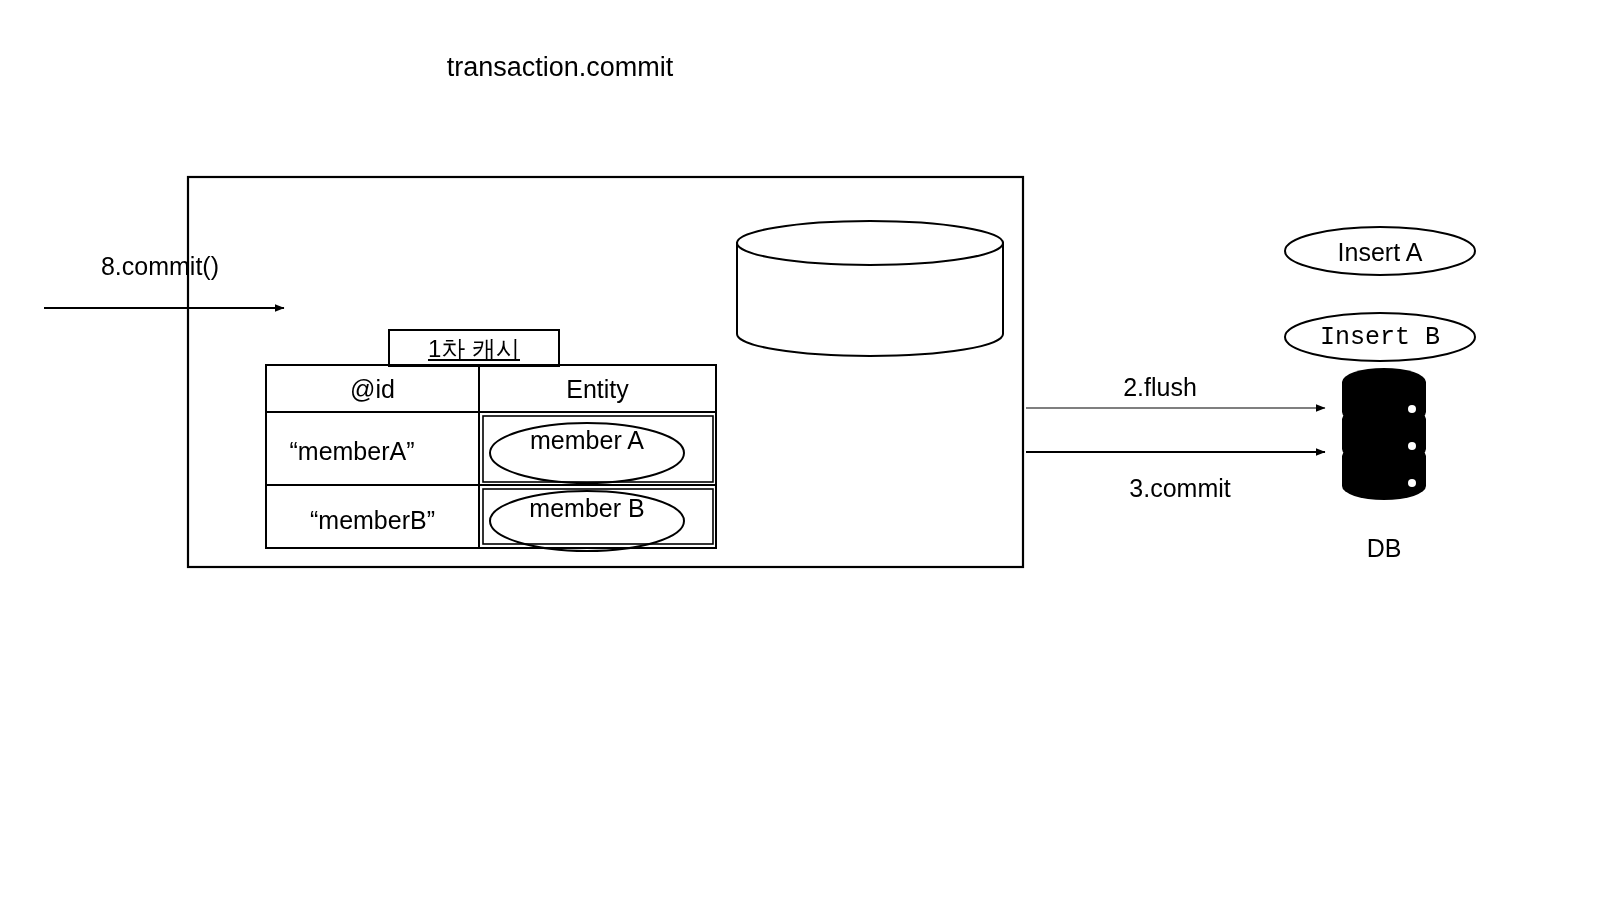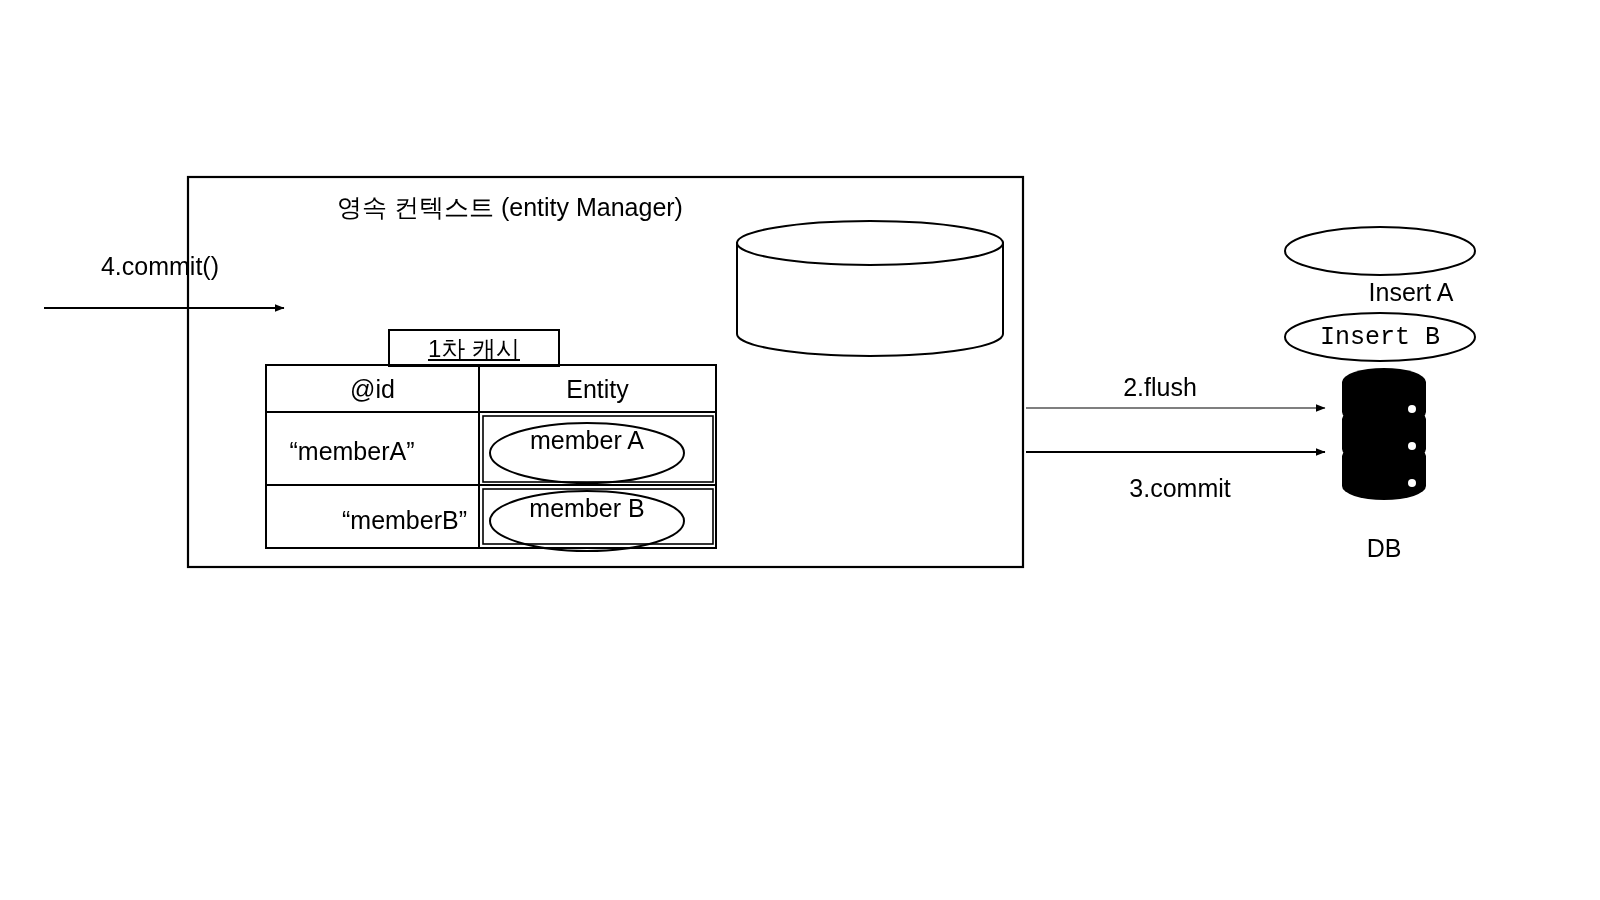--- a/index.html
+++ b/index.html
@@ -98,38 +98,38 @@
 
       <path d="M1342,456 L1342,486 A42,14 0 0 0 1426,486 L1426,456 Z" fill="#000000"></path>
       <ellipse cx="1384" cy="456" rx="42" ry="14" fill="#000000"></ellipse>
 
       <circle cx="1412" cy="409" r="4" fill="#ffffff"></circle>
       <circle cx="1412" cy="446" r="4" fill="#ffffff"></circle>
       <circle cx="1412" cy="483" r="4" fill="#ffffff"></circle>
     </g>
   </svg>
 
+  <div class="lbl ctr" style="left:280px; top:52px; width:560px; font-size:27px;">transaction.commit</div>
 
-  <div class="lbl ctr" style="left:250px; top:193px; width:520px; font-size:25px;">영속 컨텍스트 (entity Manager)</div>
 
-  <div class="lbl ctr" style="left:70px; top:252px; width:180px; font-size:25px;">4.commit()</div>
+  <div class="lbl ctr" style="left:70px; top:252px; width:180px; font-size:25px;">8.commit()</div>
 
   <div class="lbl ctr" style="left:389px; top:335px; width:170px; font-size:24px;text-decoration:underline;">1차 캐시</div>
 
   <div class="lbl ctr" style="left:479px; top:375px; width:237px; font-size:25px;">Entity</div>
   <div class="lbl ctr" style="left:266px; top:375px; width:213px; font-size:25px;">@id</div>
 
   <div class="lbl ctr" style="left:266px; top:437px; width:172px; font-size:25px;">“memberA”</div>
-  <div class="lbl ctr" style="left:266px; top:506px; width:213px; font-size:25px;padding-left:32px;">“memberB”</div>
+  <div class="lbl ctr" style="left:266px; top:506px; width:213px; font-size:25px;">“memberB”</div>
 
   <div class="lbl ctr" style="left:512px; top:426px; width:150px; font-size:25px; white-space:normal;">member A</div>
   <div class="lbl ctr" style="left:512px; top:494px; width:150px; font-size:25px; white-space:normal;">member B</div>
 
 
-  <div class="lbl ctr" style="left:1316px; top:238px; width:190px; font-size:25px;margin-top:40px;">Insert A</div>
+  <div class="lbl ctr" style="left:1285px; top:238px; width:190px; font-size:25px;">Insert A</div>
   <div class="lbl ctr" style="left:1285px; top:324px; width:190px; font-size:25px;font-family:Liberation Mono, monospace;">Insert B</div>
 
   <div class="lbl ctr" style="left:1085px; top:373px; width:150px; font-size:25px;">2.flush</div>
   <div class="lbl ctr" style="left:1105px; top:474px; width:150px; font-size:25px;">3.commit</div>
 
   <div class="lbl ctr" style="left:1334px; top:534px; width:100px; font-size:25px;text-align:center;">DB</div>
 
 </div>
 
 </body></html>

